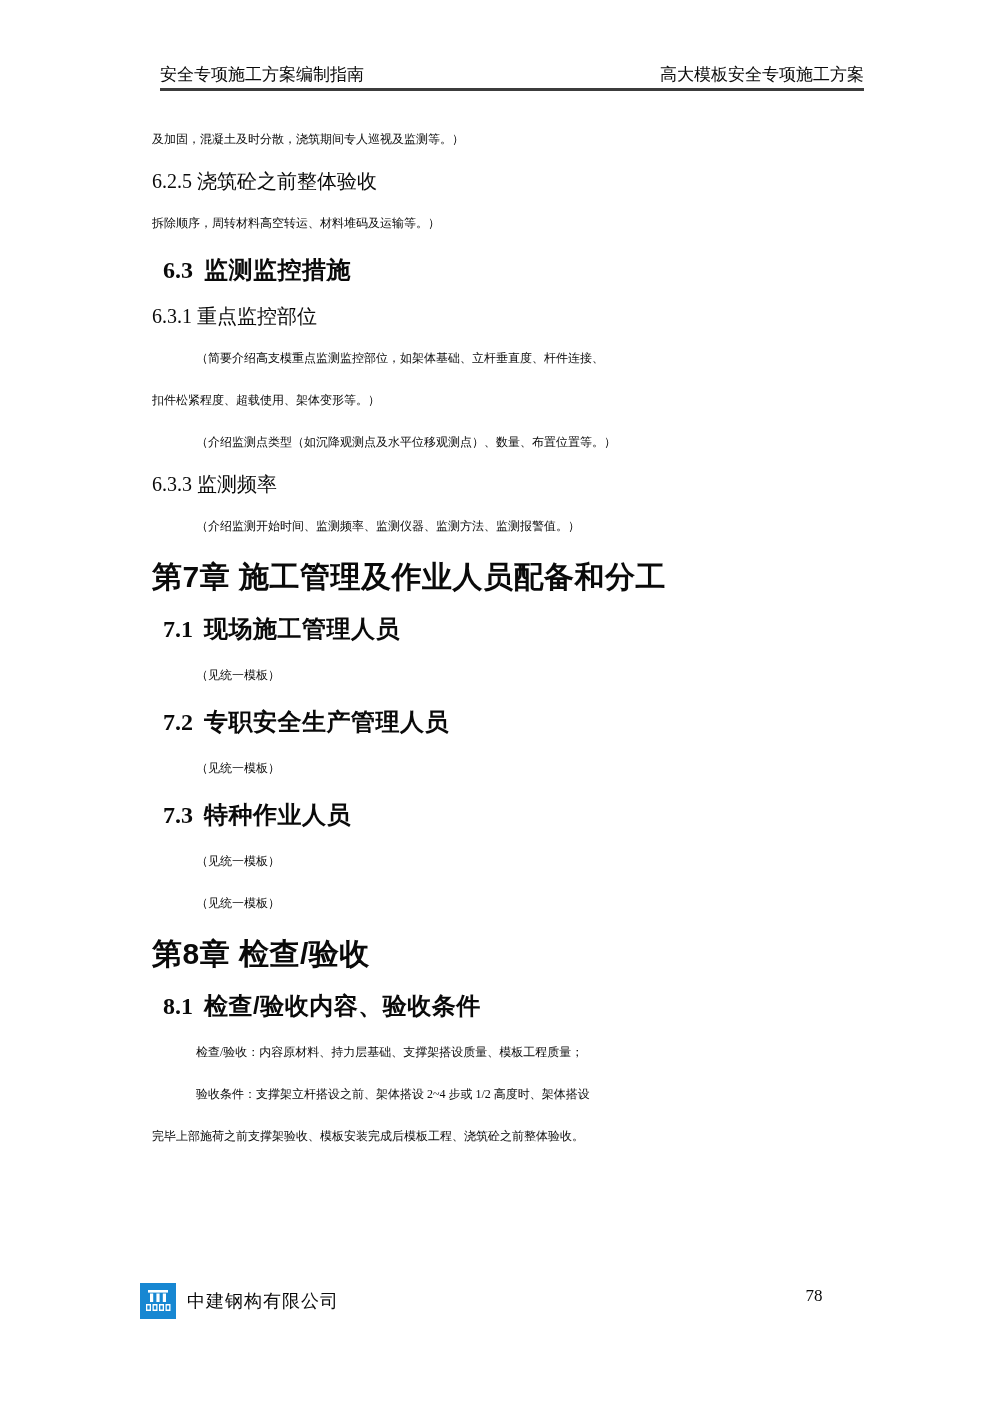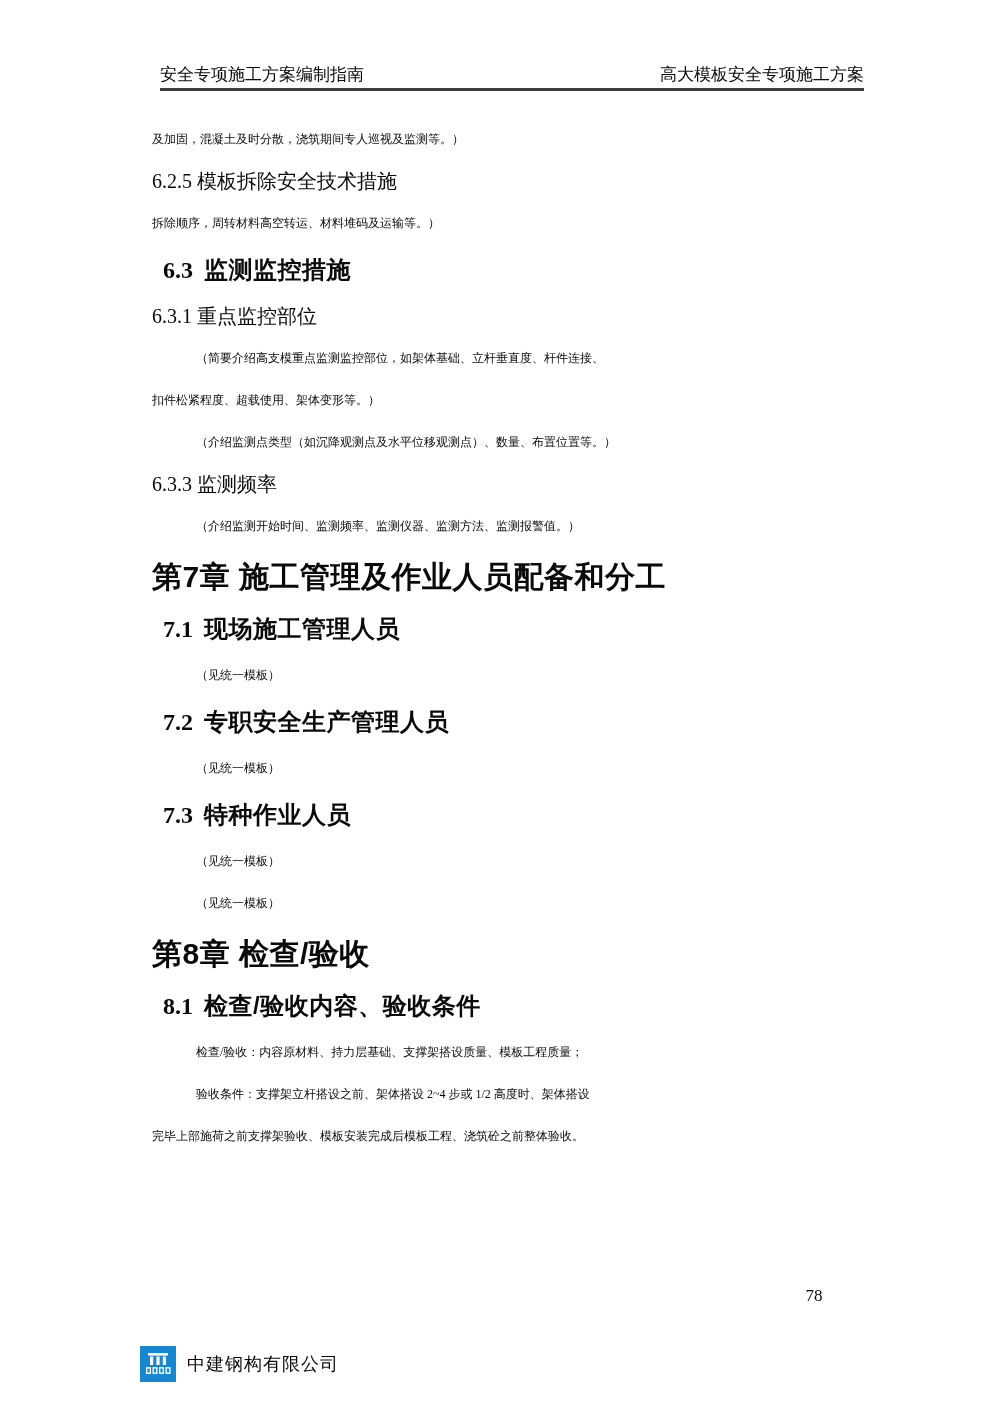--- a/index.html
+++ b/index.html
@@ -72,21 +72,21 @@
     line-height: 52px;
     font-weight: bold;
     margin: 4px 0 3px 0;
     letter-spacing: 0.5px;
     white-space: nowrap;
   }
   
   .footer {
     position: absolute;
     left: 140px;
-    top: 1346px;
+    top: 1283px;
     display: flex;
     align-items: center;
     gap: 11px;
   }
   .logo-box { width: 36px; height: 36px; display: block; }
   .company-name { font-size: 18px; letter-spacing: 1px; }
   .page-number {
     position: absolute;
     left: 792px;
     top: 1286px;
@@ -100,21 +100,21 @@
 
 <div class="page">
 
   <div class="header">
     <span>安全专项施工方案编制指南</span>
     <span>高大模板安全专项施工方案</span>
   </div>
 
   <div class="content">
     <p class="body-line">及加固，混凝土及时分散，浇筑期间专人巡视及监测等。）</p>
-    <p class="sub-heading">6.2.5 模板拆除安全技术措施</p>
+    <p class="sub-heading">6.2.5 浇筑砼之前整体验收</p>
     <p class="body-line">拆除顺序，周转材料高空转运、材料堆码及运输等。）</p>
 
     <h3 class="sec-heading"><span class="num">6.3</span><span class="ttl">监测监控措施</span></h3>
 
     <p class="sub-heading">6.3.1 重点监控部位</p>
     <p class="body-line indent">（简要介绍高支模重点监测监控部位，如架体基础、立杆垂直度、杆件连接、</p>
     <p class="body-line">扣件松紧程度、超载使用、架体变形等。）</p>
     <p class="body-line indent">（介绍监测点类型（如沉降观测点及水平位移观测点）、数量、布置位置等。）</p>
     <p class="sub-heading">6.3.3 监测频率</p>
     <p class="body-line indent">（介绍监测开始时间、监测频率、监测仪器、监测方法、监测报警值。）</p>

